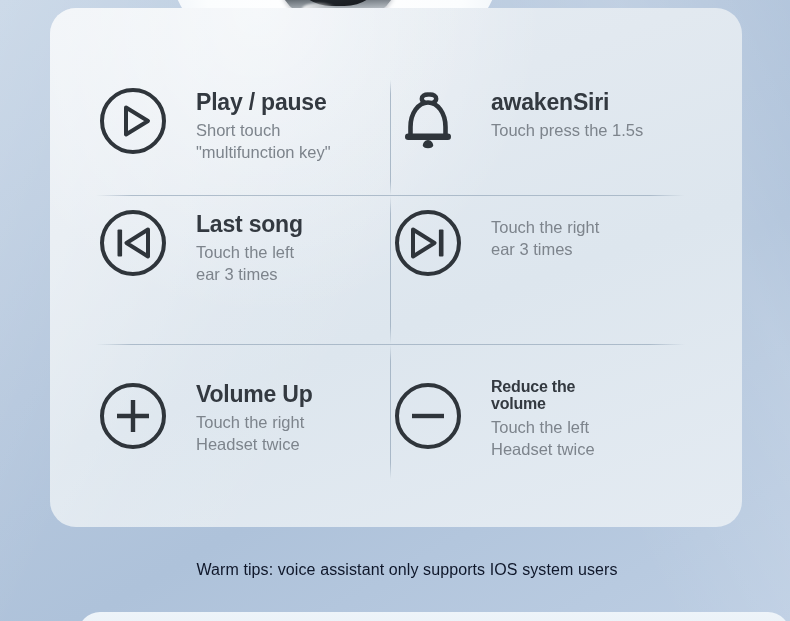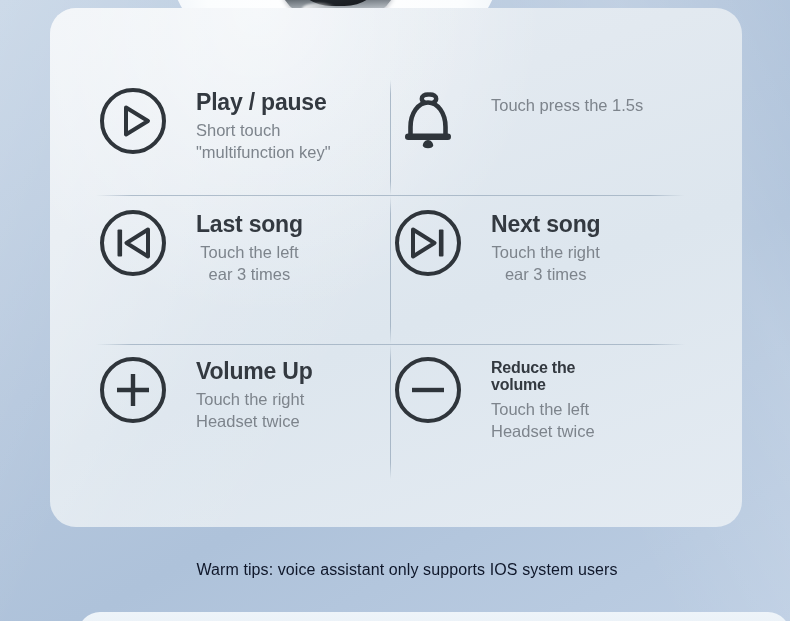--- a/index.html
+++ b/index.html
@@ -90,22 +90,22 @@
     display:grid;
     grid-template-columns:294px 1px 294px;
     grid-template-rows:115px 1px 148px 1px 134px;
   }
   .cell {
     display:flex;
     align-items:flex-start;
     gap:26px;
     padding-top:4px;
   }
-  .cell.r2 { padding-top:10px;text-align:center; }
-  .cell.r3 { padding-top:8px; }
+  .cell.r2 { padding-top:10px; }
+  .cell.r3 { padding-top:8px;align-items:center; }
 
   .v-div { background:linear-gradient(to bottom, rgba(150,168,186,0) 0%, rgba(150,168,186,0.75) 12%, rgba(150,168,186,0.75) 88%, rgba(150,168,186,0) 100%); }
   .h-div { grid-column:1 / span 3; background:linear-gradient(to right, rgba(150,168,186,0) 0%, rgba(150,168,186,0.7) 6%, rgba(150,168,186,0.7) 94%, rgba(150,168,186,0) 100%); height:1px; }
 
   
   .icon { flex:0 0 auto; width:74px; height:74px; display:block; }
   .icon svg { display:block; width:100%; height:100%; }
 
   
   .txt { padding-top:6px; }
@@ -184,20 +184,21 @@
       <span class="icon">
         <svg viewBox="0 0 74 74">
           <path d="M37 10.5 c-3.6 0-6.2 1.6-6.2 4.2 0 1.4 0.8 2.5 2 3.1" fill="none" stroke="#2f353b" stroke-width="4.4" stroke-linecap="round"></path>
           <path d="M43.2 17.8 c1.2-0.6 2-1.7 2-3.1 0-2.6-2.6-4.2-6.2-4.2" fill="none" stroke="#2f353b" stroke-width="4.4" stroke-linecap="round"></path>
           <path d="M19.5 52 V43 C19.5 29 27.3 18.5 37 18.5 C46.7 18.5 54.5 29 54.5 43 V52" fill="none" stroke="#2f353b" stroke-width="4.6" stroke-linejoin="round" stroke-linecap="round"></path>
           <rect x="14" y="49.5" width="46" height="6.4" rx="3.2" fill="#2f353b"></rect>
           <path d="M37 56 c-3.3 0-5.2 3.2-5.2 5.6 0 1.6 2.3 2.6 5.2 2.6 2.9 0 5.2-1 5.2-2.6 0-2.4-1.9-5.6-5.2-5.6 z" fill="#2f353b"></path>
         </svg>
       </span>
       <span class="txt">
+        <span class="title" style="display:block">awakenSiri</span>
         <span class="sub" style="display:block">Touch press the 1.5s</span>
       </span>
     </div>
 
     <div class="h-div"></div>
 
     <div class="cell r2">
       <span class="icon">
         <svg viewBox="0 0 74 74">
           <circle cx="37" cy="37" r="31" fill="none" stroke="#2f353b" stroke-width="4"></circle>
@@ -216,21 +217,20 @@
 
     <div class="cell r2">
       <span class="icon">
         <svg viewBox="0 0 74 74">
           <circle cx="37" cy="37" r="31" fill="none" stroke="#2f353b" stroke-width="4"></circle>
           <path d="M22 23.5 L43.5 37 L22 50.5 Z" fill="none" stroke="#2f353b" stroke-width="4" stroke-linejoin="round" stroke-linecap="round"></path>
           <rect x="47.9" y="23.5" width="4.6" height="27" rx="1" fill="#2f353b"></rect>
         </svg>
       </span>
       <span class="txt">
-        <span class="title" style="display:block">Next song</span>
         <span class="sub" style="display:block">Touch the right
 ear 3 times</span>
       </span>
     </div>
 
     <div class="h-div"></div>
 
     <div class="cell r3">
       <span class="icon">
         <svg viewBox="0 0 74 74">

